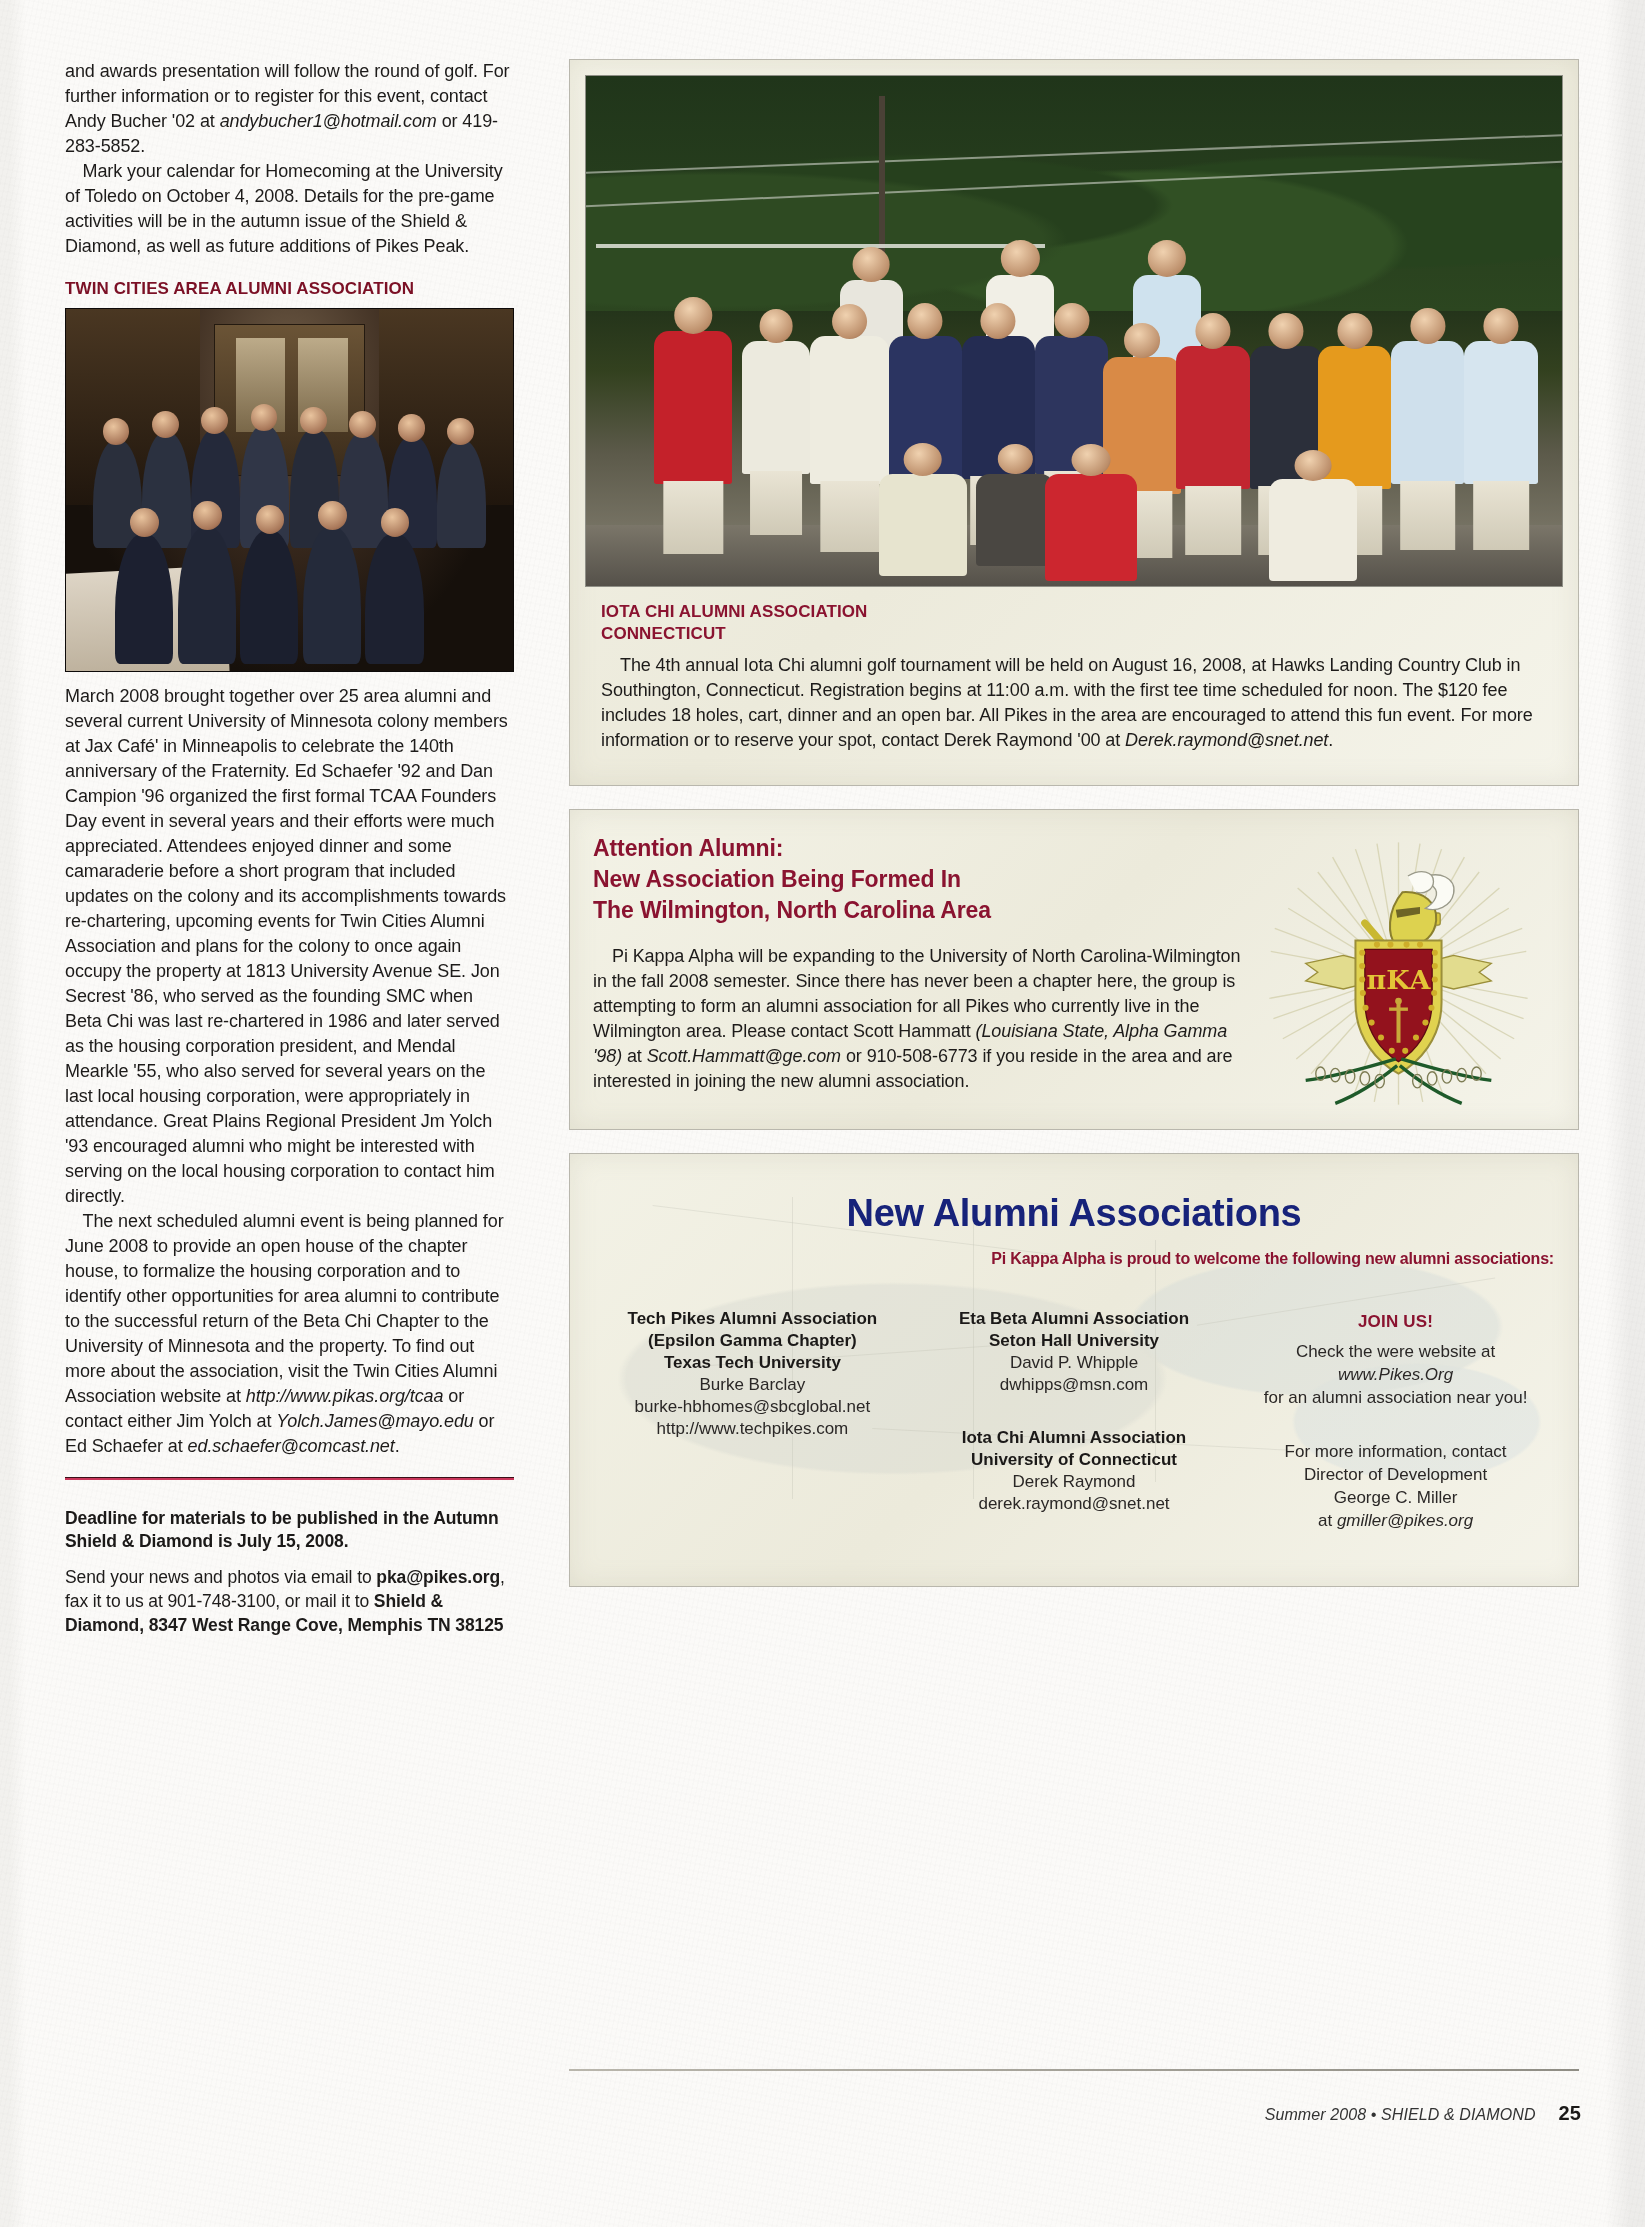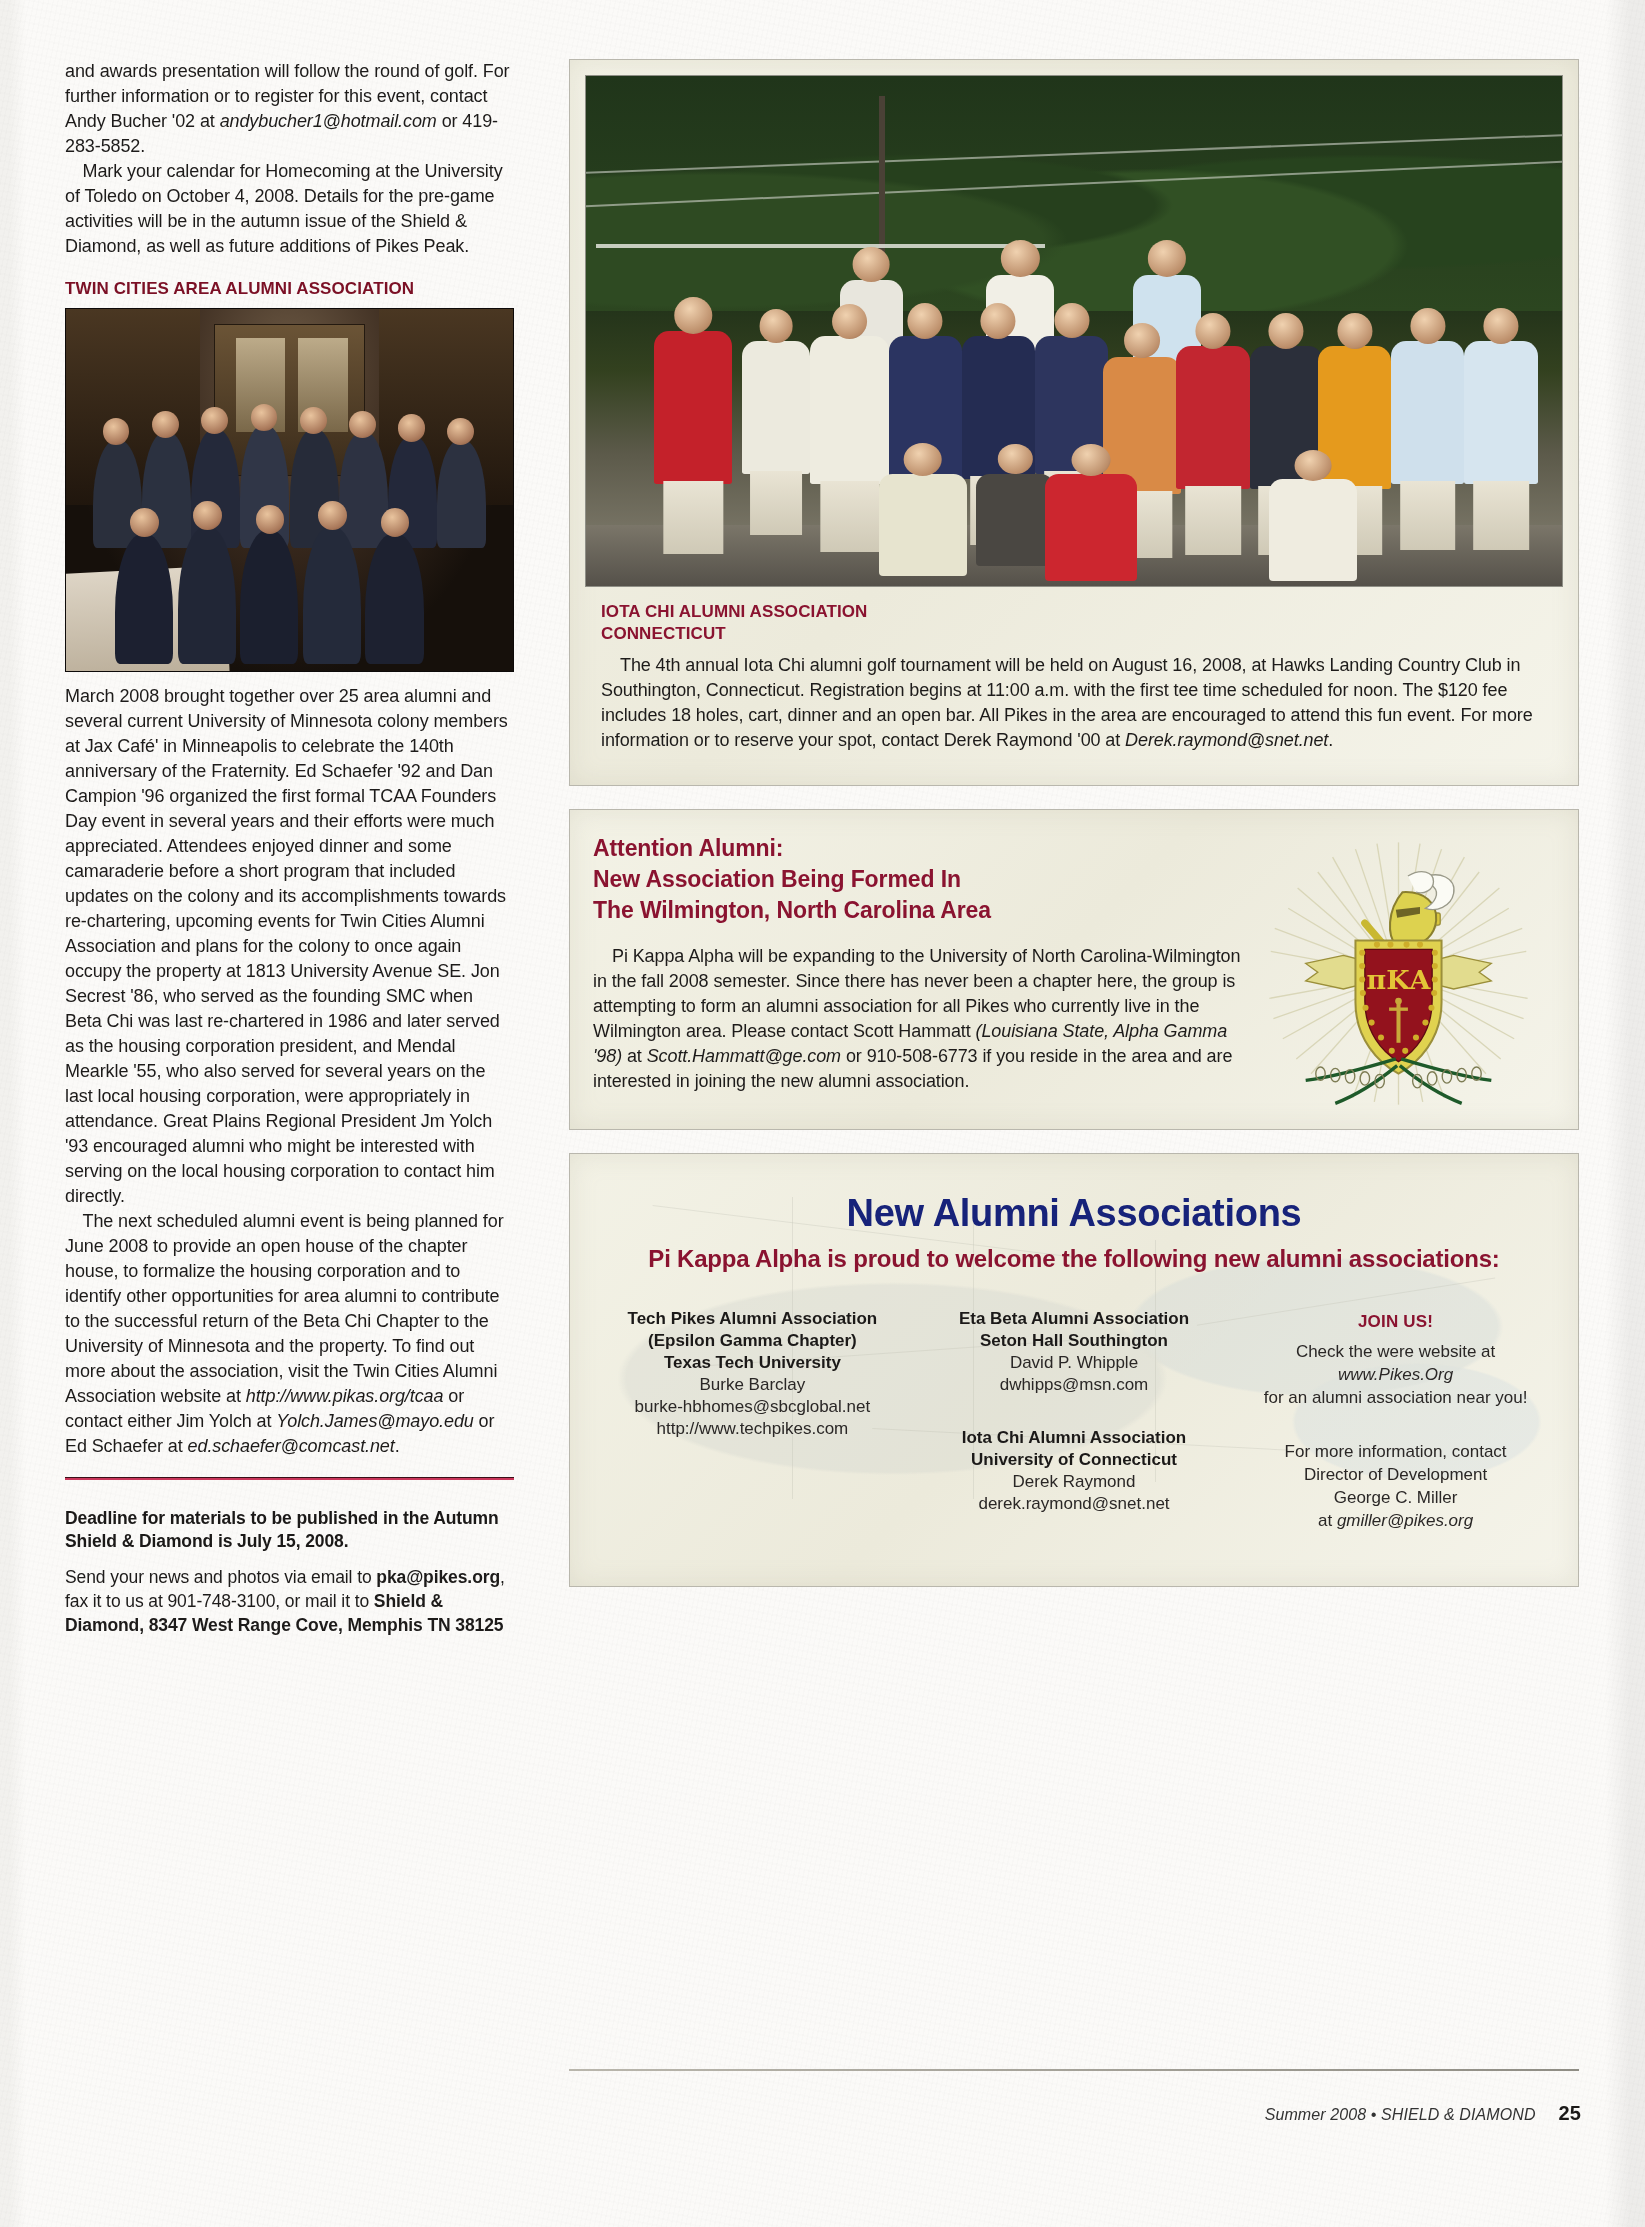--- a/index.html
+++ b/index.html
@@ -207,22 +207,22 @@
   }
   .naa-map .line{
     position:absolute; background:rgba(150,152,140,.35);
   }
   .naa-title{
     text-align:center; color:#17237a; font-weight:bold;
     font-size:38px; line-height:42px; letter-spacing:-0.3px;
     position:relative;
   }
   .naa-sub{
-    text-align:center; color:#8a1330; font-weight:bold;
-    font-size:24px; line-height:27px; margin-top:10.8px; letter-spacing:-0.2px;
+    text-align:right; color:#8a1330; font-weight:bold;
+    font-size:16px; line-height:27px; margin-top:10.8px; letter-spacing:-0.2px;
     position:relative;
   }
   .naa-cols{
     display:flex; margin-top:36px; position:relative;
   }
   .naa-col{ flex:1 1 0; padding:0 9.4px; text-align:center; }
   .naa-col.c1{ flex:0 0 33%; }
   .naa-col.c2{ flex:0 0 34%; }
   .naa-col.c3{ flex:0 0 33%; }
   .assoc{ margin-bottom:31px; }
@@ -544,21 +544,21 @@
           <div class="nm">Texas Tech University</div>
           <div class="ct">Burke Barclay</div>
           <div class="ct">burke-hbhomes@sbcglobal.net</div>
           <div class="ct">http://www.techpikes.com</div>
         </div>
       </div>
 
       <div class="naa-col c2">
         <div class="assoc">
           <div class="nm">Eta Beta Alumni Association</div>
-          <div class="nm">Seton Hall Southington</div>
+          <div class="nm">Seton Hall University</div>
           <div class="ct">David P. Whipple</div>
           <div class="ct">dwhipps@msn.com</div>
         </div>
         <div class="assoc">
           <div class="nm">Iota Chi Alumni Association</div>
           <div class="nm">University of Connecticut</div>
           <div class="ct">Derek Raymond</div>
           <div class="ct">derek.raymond@snet.net</div>
         </div>
       </div>

